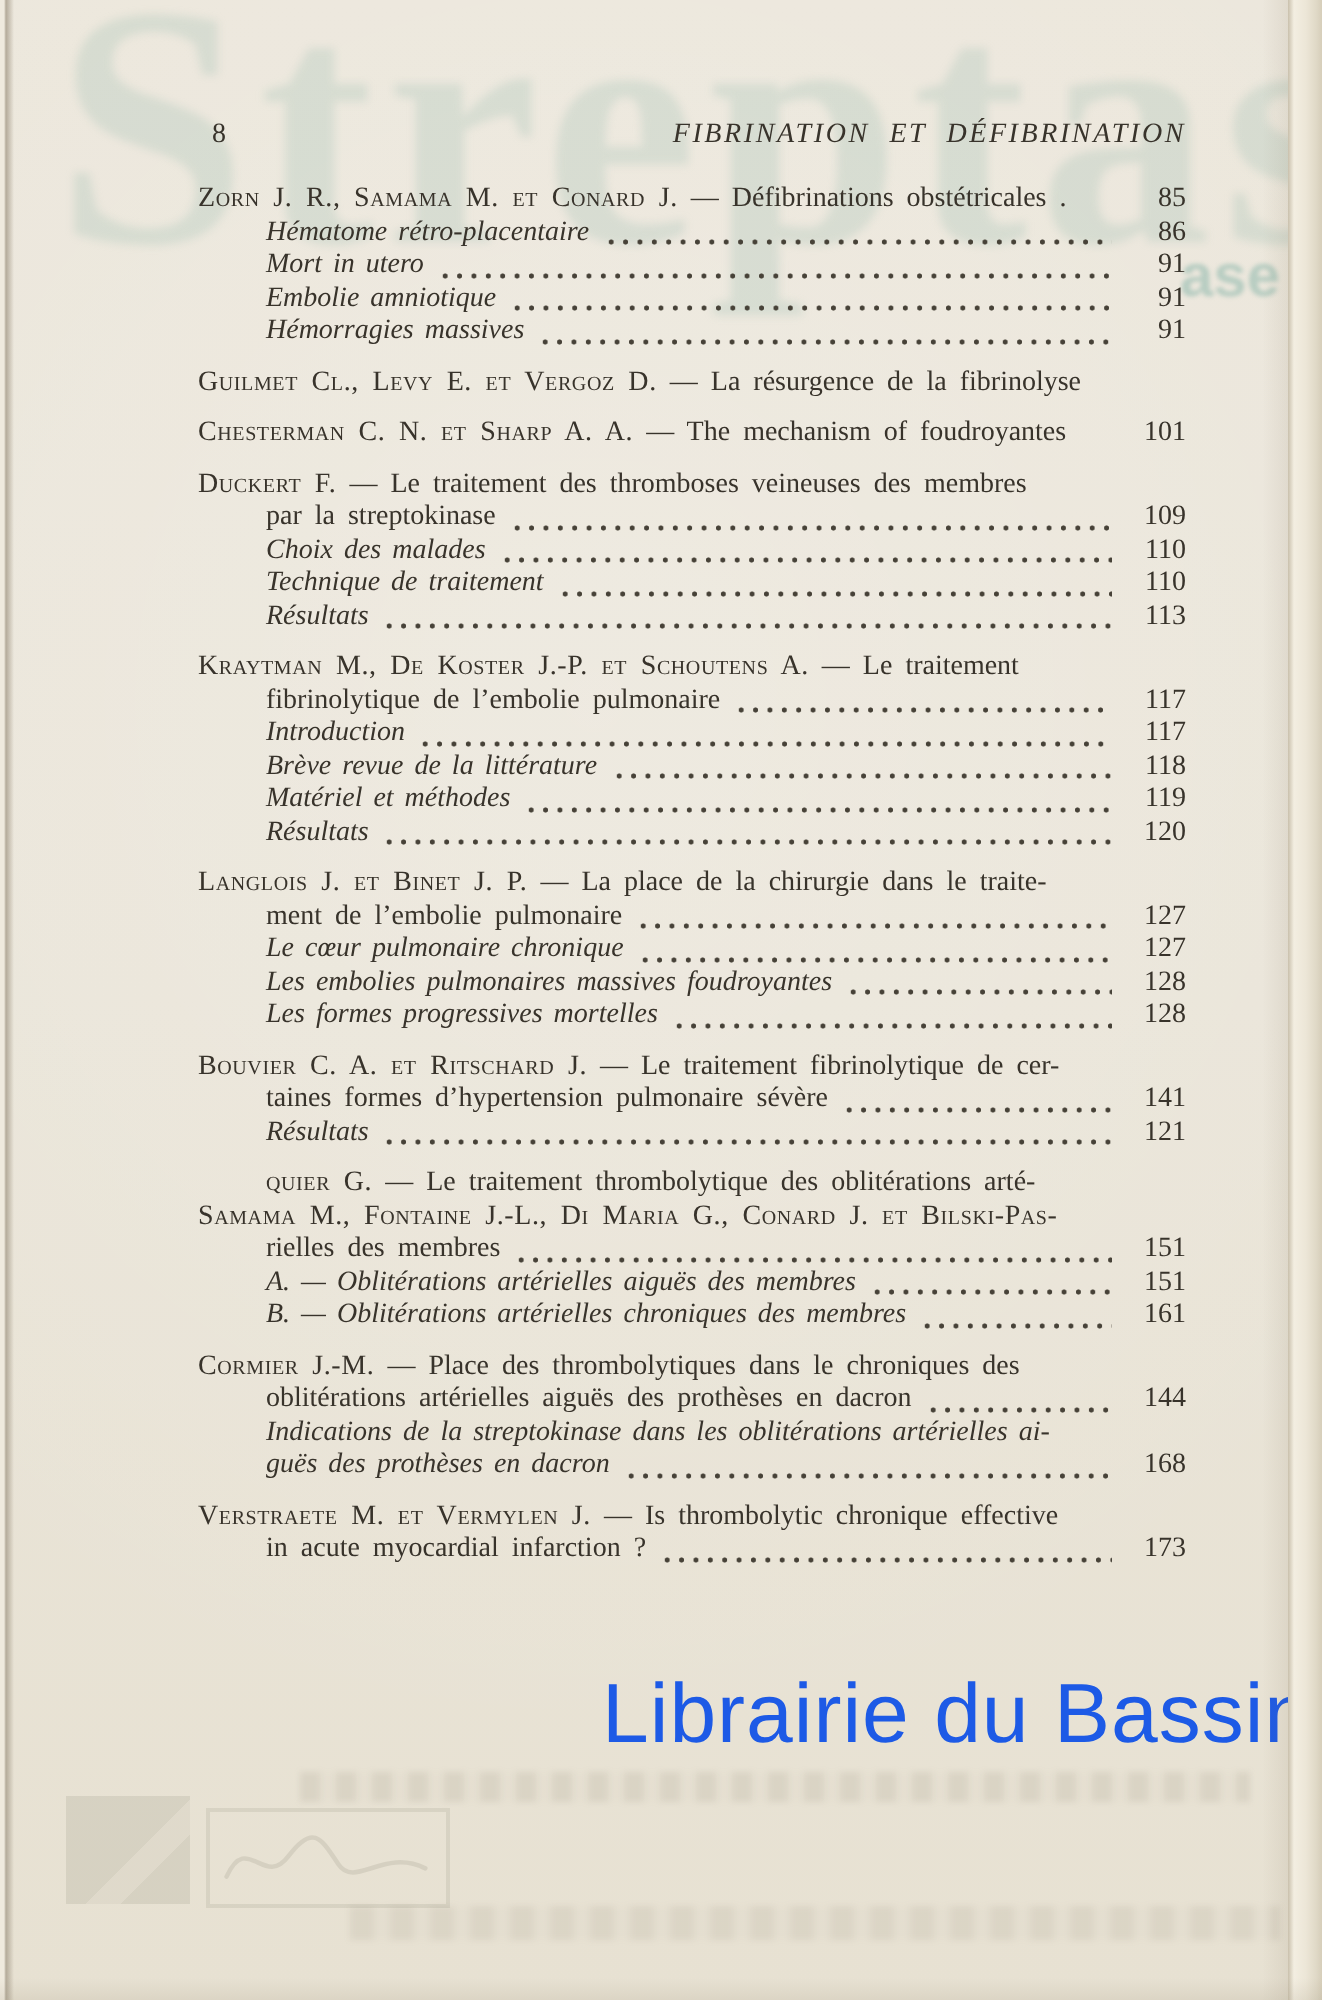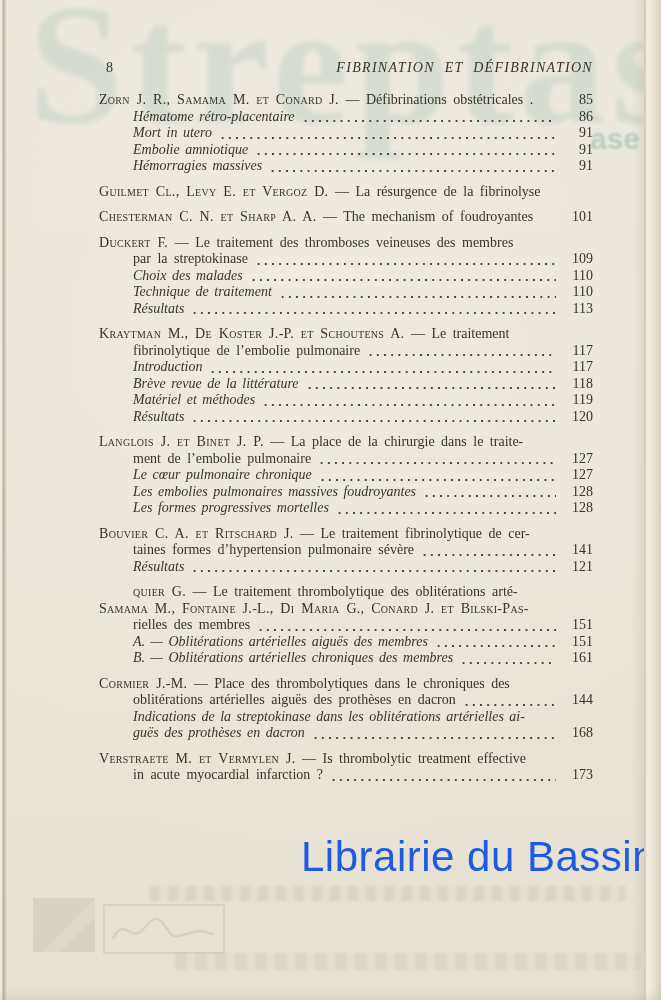--- a/index.html
+++ b/index.html
@@ -262,21 +262,21 @@
         </div>
         <div class="row sub">
           <span class="txt">guës des prothèses en dacron</span>
           <span class="leader dots"></span>
           <span class="num">168</span>
         </div>
       </div>
       <div class="entry">
         <div class="row mf">
           <span class="sc">Verstraete M. et Vermylen J.</span>
-          <span class="txt"> — Is thrombolytic treatment effective</span>
+          <span class="txt"> — Is thrombolytic chronique effective</span>
         </div>
         <div class="row mc">
           <span class="txt">in acute myocardial infarction ?</span>
           <span class="leader dots"></span>
           <span class="num">173</span>
         </div>
       </div>
     </div>
 
   <div class="watermark" style="color: rgb(29, 90, 230);">Librairie du Bassin</div>

